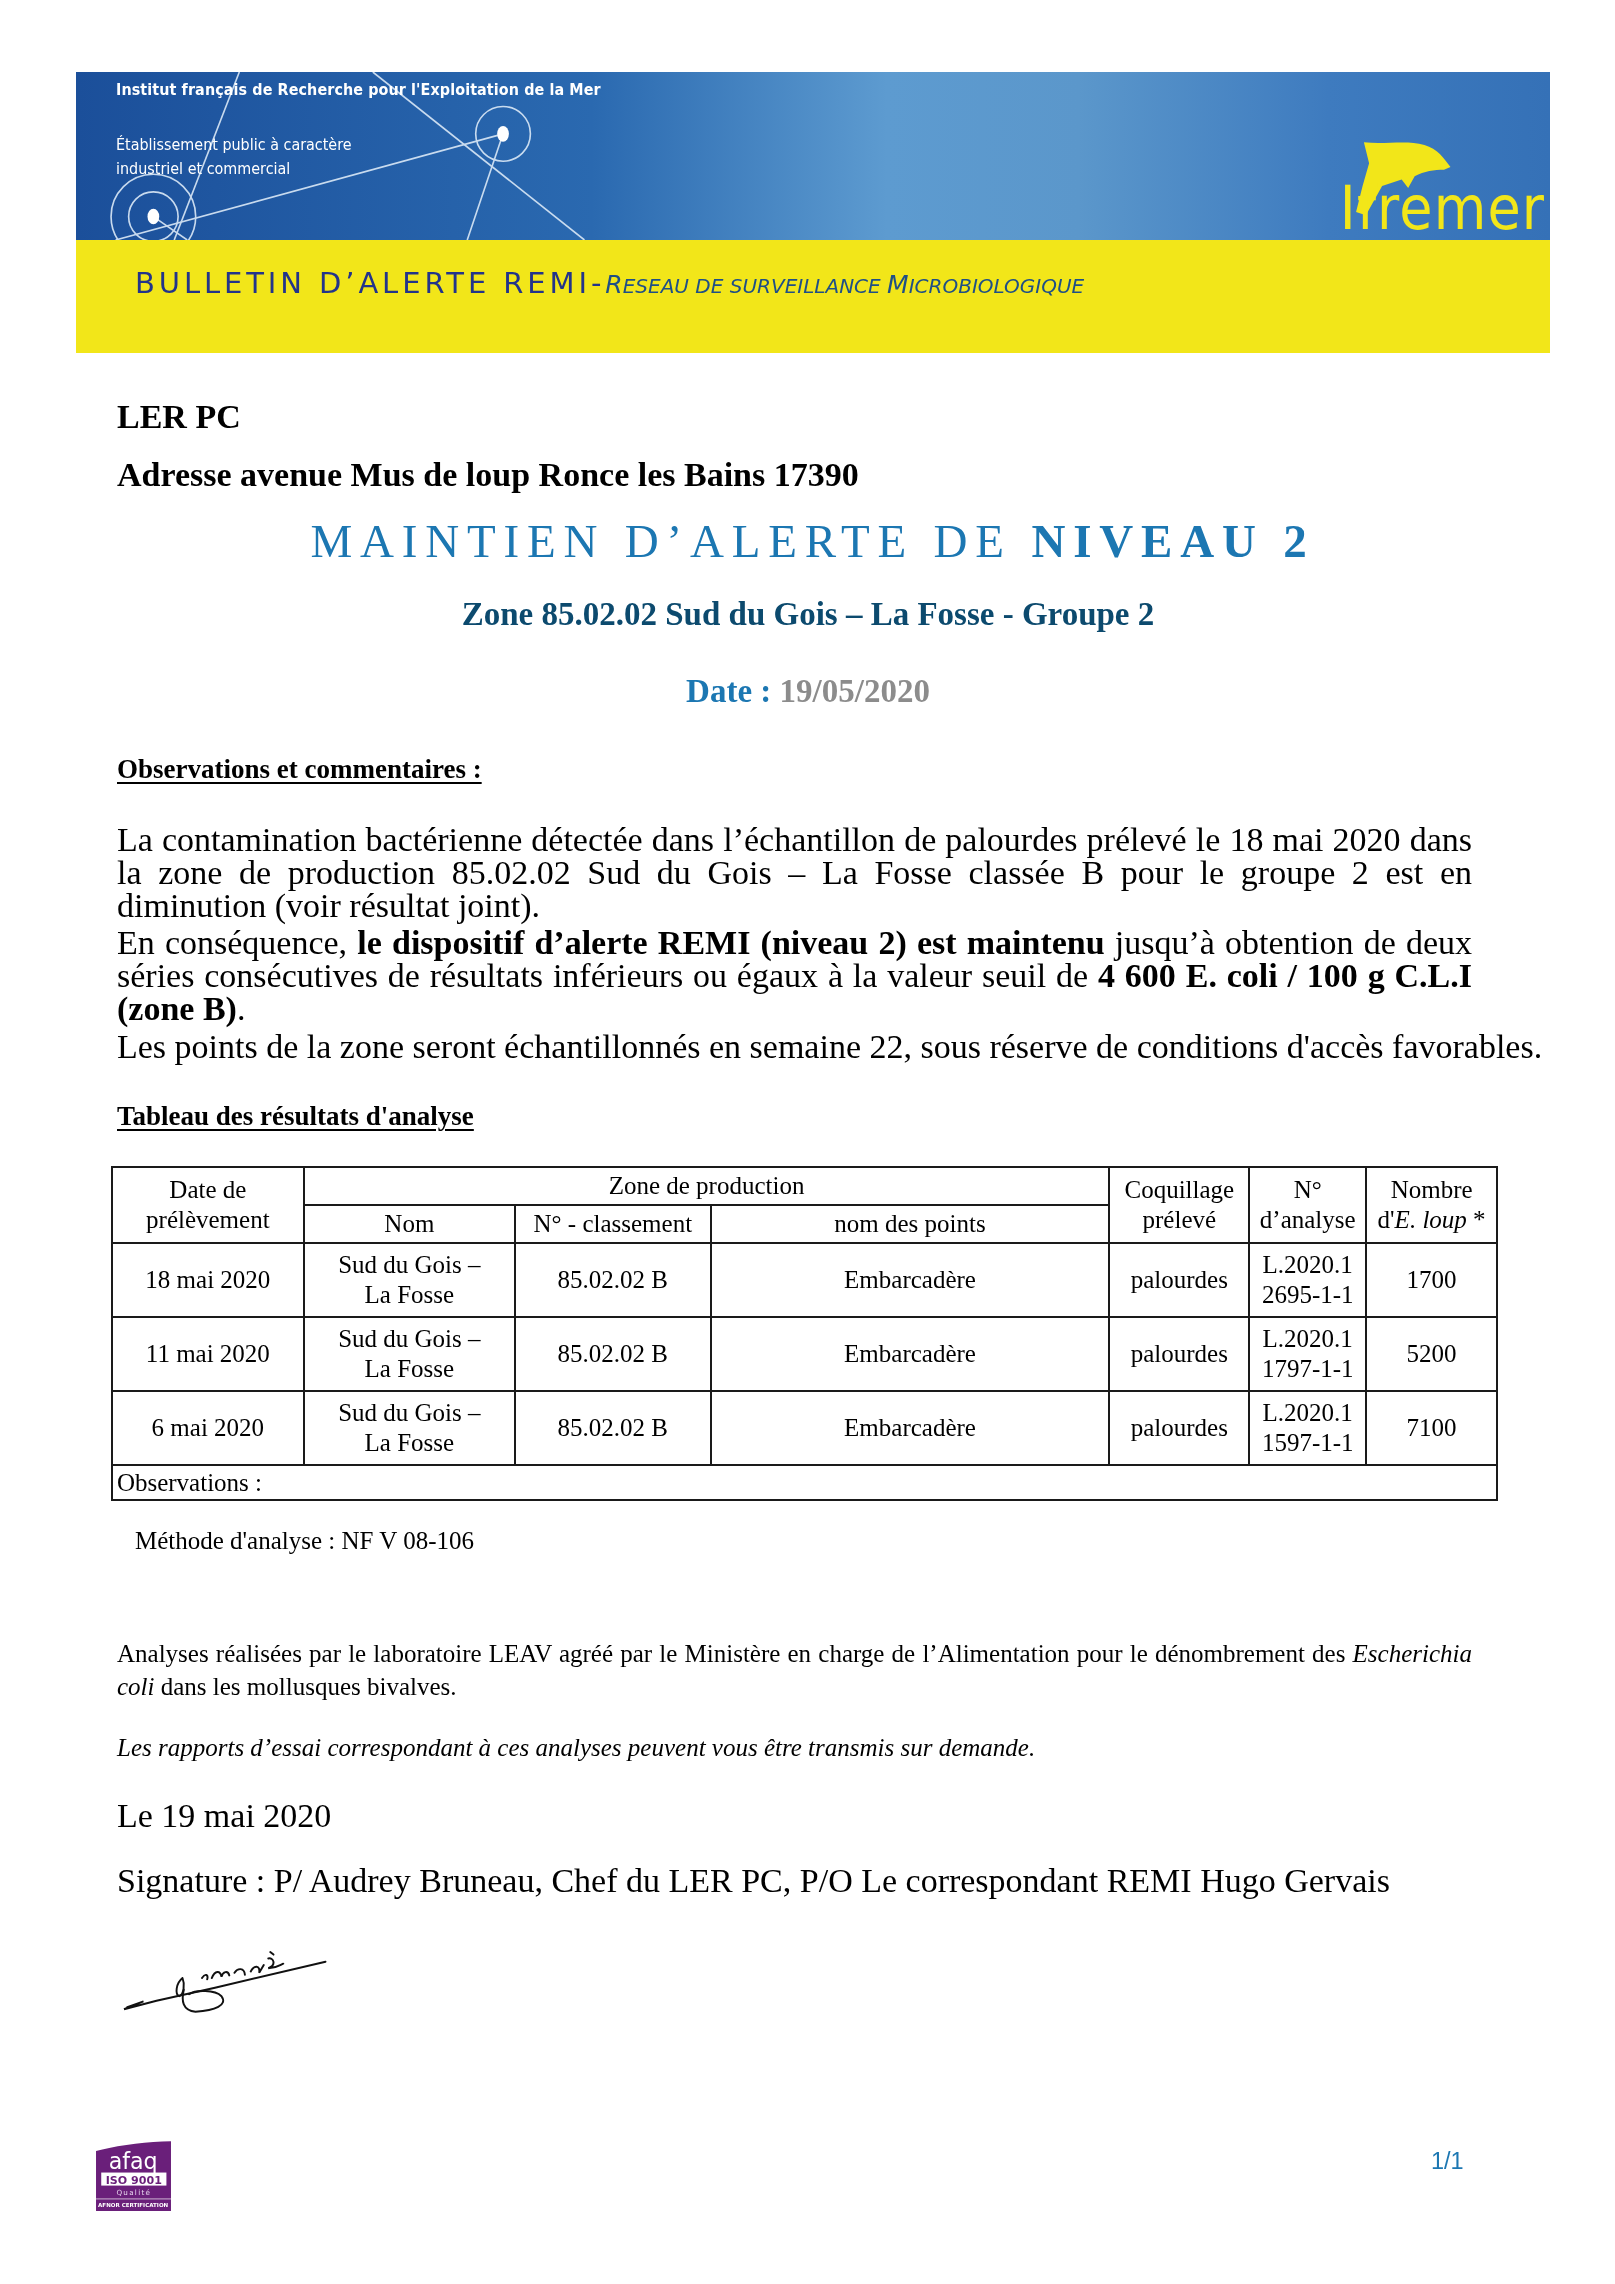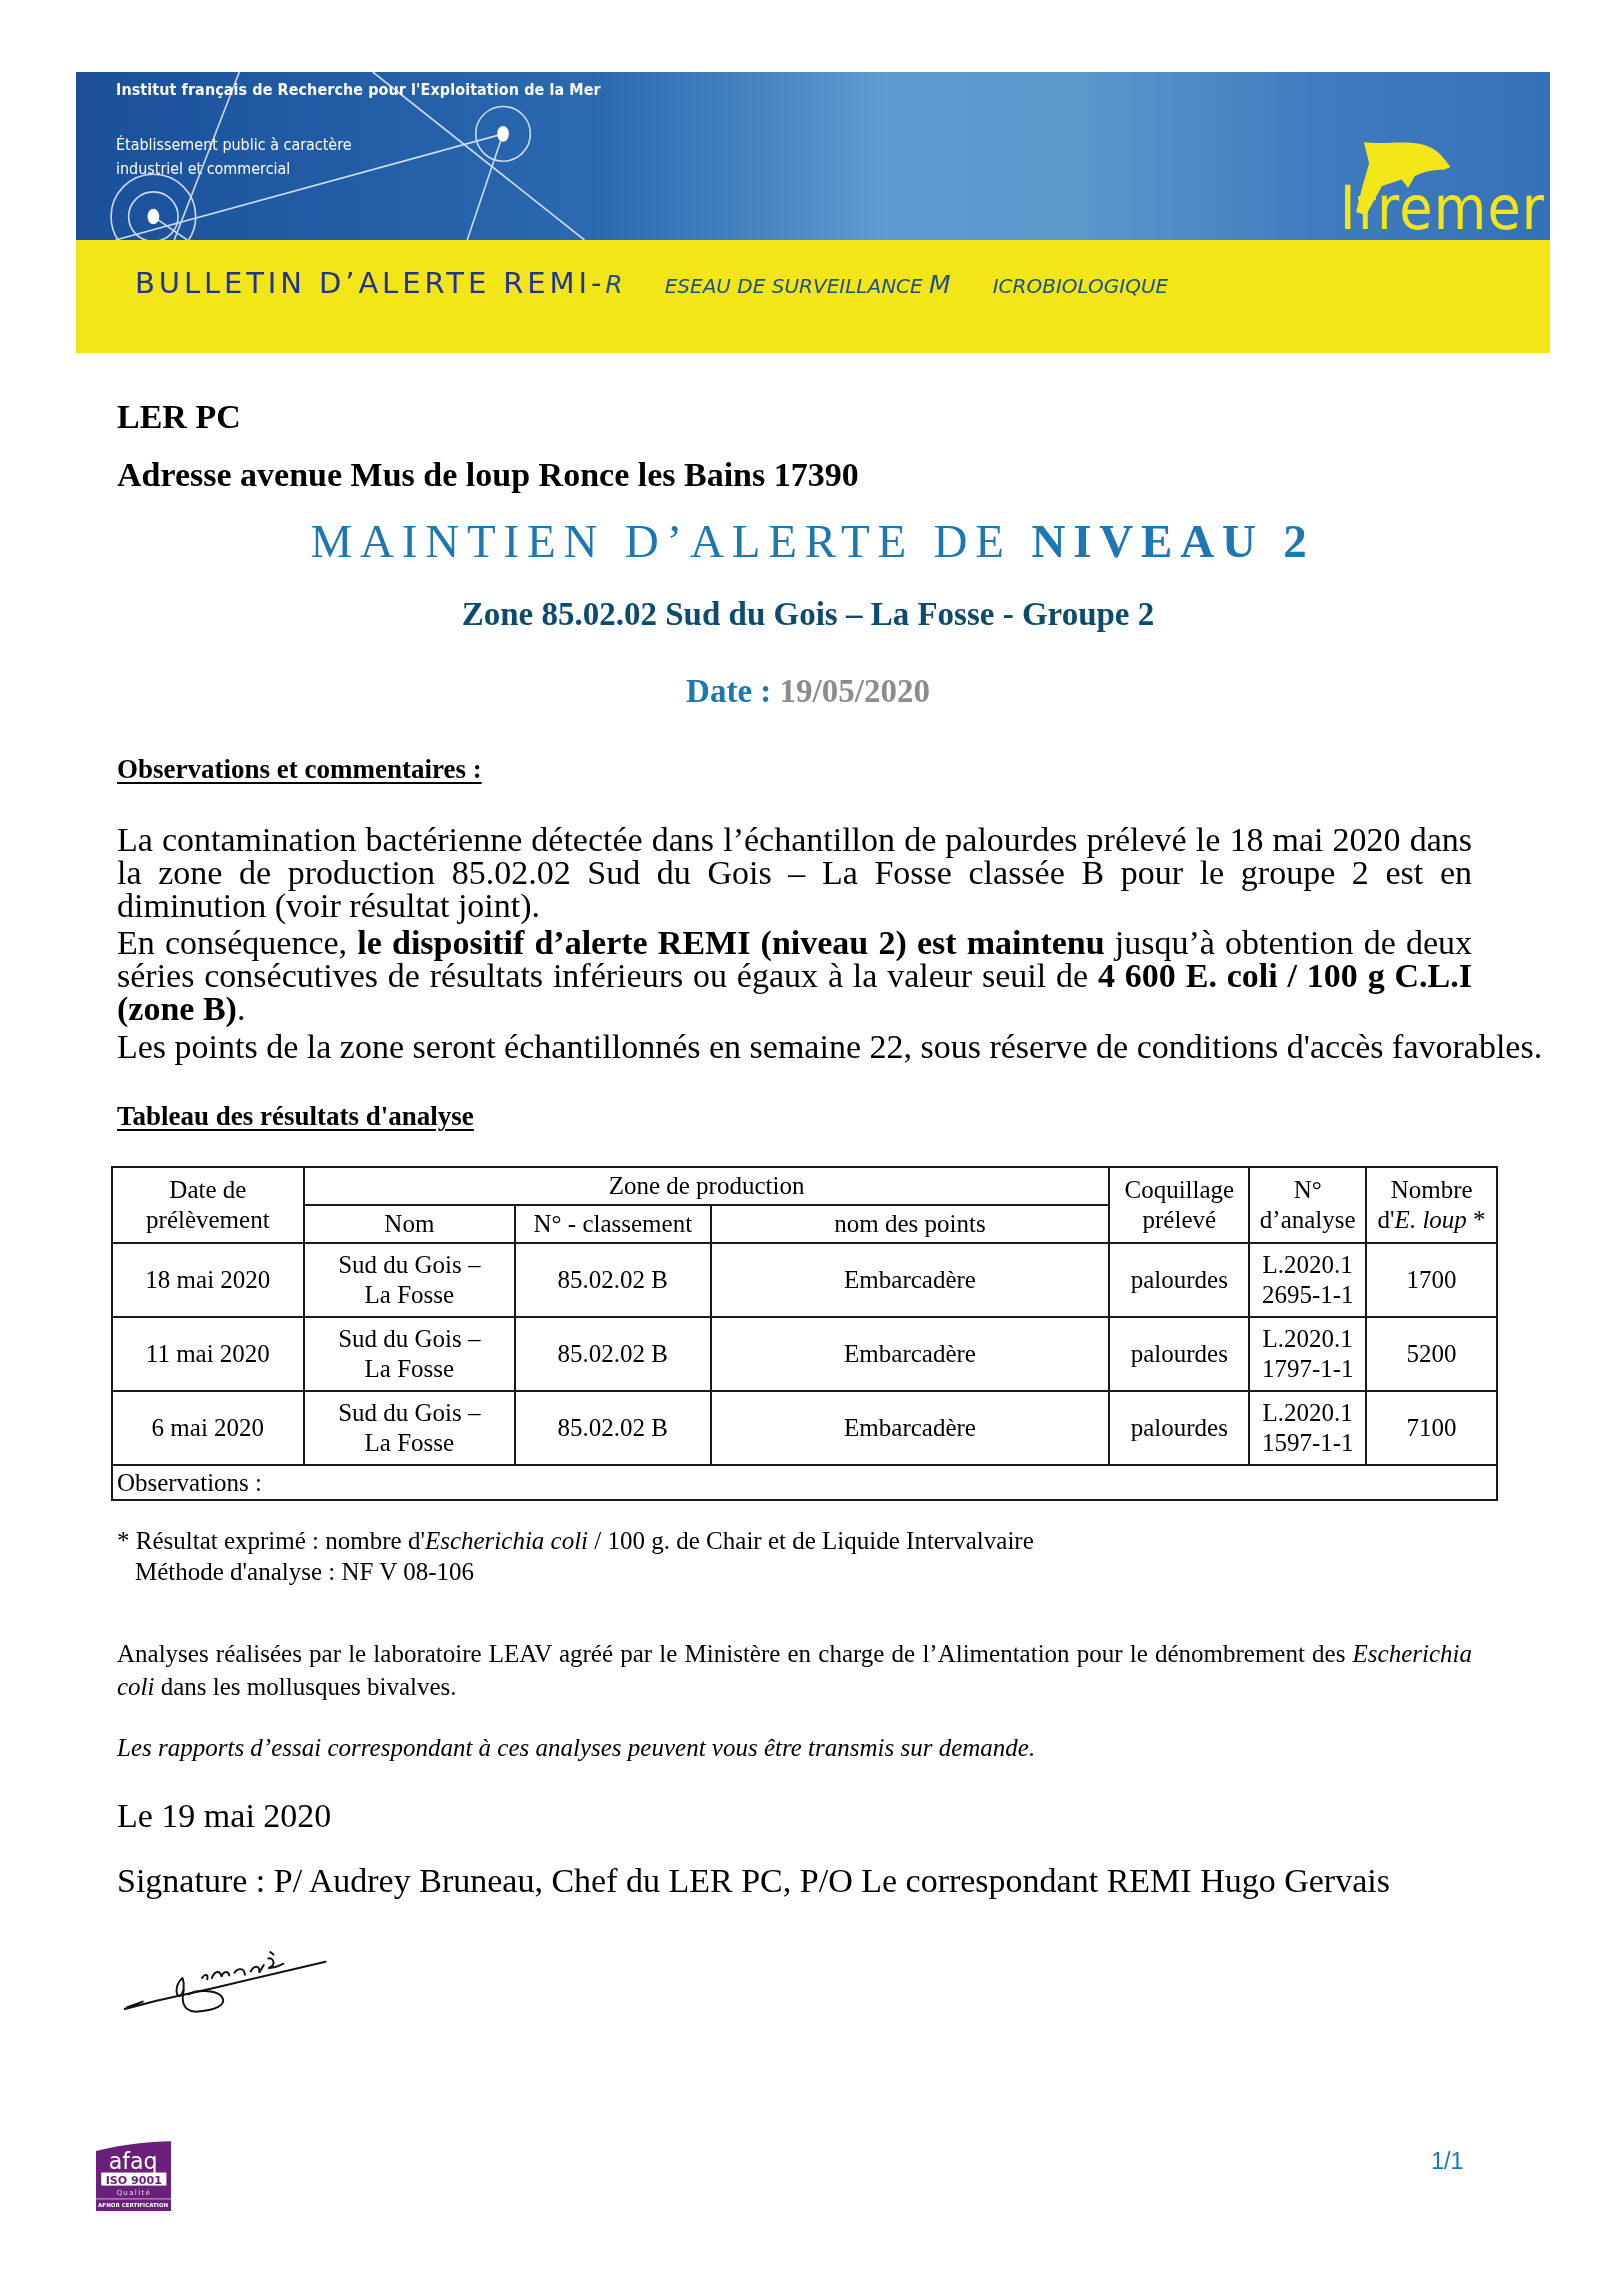--- a/index.html
+++ b/index.html
@@ -9,21 +9,21 @@
   
   #banner { left:76px; top:72px; width:1474px; height:282px; overflow:hidden; }
   #banner-blue { position:absolute; left:0; top:0; width:1474px; height:168px;
     background: linear-gradient(90deg, #1b4f9a 0%, #2a69b0 35%, #5d9bd0 55%, #5b97cb 68%, #3e7bbf 85%, #3571b7 100%); }
   #banner-yellow { position:absolute; left:0; top:168px; width:1474px; height:113px; background:#f2e619; }
   #banner svg.deco { position:absolute; left:0; top:0; }
   .inst-title { position:absolute; left:40px; top:9px; color:#ffffff; font-family:"DejaVu Sans", sans-serif; font-weight:bold; font-size:15.6px; letter-spacing:0.1px; transform:scaleX(0.92); transform-origin:left; }
   .inst-sub { position:absolute; left:40px; top:62px; color:#ffffff; font-family:"DejaVu Sans", sans-serif; font-size:15.6px; line-height:23.5px; transform:scaleX(0.92); transform-origin:left; }
   .bulletin { position:absolute; left:59px; top:194px; color:#23348a; font-family:"DejaVu Sans", sans-serif; font-size:29px; letter-spacing:3.9px; white-space:nowrap; }
   .bulletin .sub { font-style:italic; letter-spacing:0; color:#1f4f86; font-size:25px; }
-  .bulletin .sub .sm { font-size:20px;margin-left:42px; }
+  .bulletin .sub .sm { font-size:20px; }
   .ifremer-word { position:absolute; right:5.2px; top:106px; color:#f2e619; font-family:"DejaVu Sans", sans-serif; font-size:60px; line-height:60px; letter-spacing:1.3px; transform:scaleX(0.9); transform-origin:right; }
 
   
   .txt { font-family:"Liberation Serif", serif; font-size:34px; line-height:33px; }
   .bold { font-weight:bold; }
   .blue { color:#1c77b2; }
   .gray { color:#8c8c8c; }
   .u { text-decoration:underline; text-underline-offset:3.9px; text-decoration-thickness:2px; }
   .justify { text-align:justify; text-align-last:left; }
   .main-title { left:0; width:1569px; text-align:center; top:514px; font-size:47px; letter-spacing:7.8px; color:#1c77b2; font-weight:normal;padding-left:28px; }
@@ -171,21 +171,20 @@
         </td>
     <td>7100</td>
   </tr>
   <tr style="height:35px">
     <td colspan="7" class="obs-cell">Observations :</td>
   </tr>
 </tbody>
   </table>
 
 <div class="abs txt" style="left:117px; top:1525px; font-size:25px; line-height:31px;">
-  <div><span>* Résultat exprimé : nombre d'</span><i>Escherichia coli</i><span> / 100 g. de Chair et de Liquide Intervalvaire</span></div>
   <div style="padding-left:18px;">Méthode d'analyse : NF V 08-106</div>
 </div>
 
 <div class="abs txt justify" style="left:117px; top:1637px; width:1355px; font-size:25px; line-height:33px;"><span>Analyses réalisées par le laboratoire LEAV agréé par le Ministère en charge de l’Alimentation pour le dénombrement des </span><i>Escherichia coli</i><span> dans les mollusques bivalves.</span></div>
 
 <div class="abs txt" style="left:117px; top:1731px; font-size:25px; font-style:italic;text-align:center;">Les rapports d’essai correspondant à ces analyses peuvent vous être transmis sur demande.</div>
 
 <div class="abs txt" style="left:117px; top:1799px;">Le 19 mai 2020</div>
 <div class="abs txt" style="left:117px; top:1864px;">Signature : P/ Audrey Bruneau, Chef du LER PC, P/O Le correspondant REMI Hugo Gervais</div>
 

